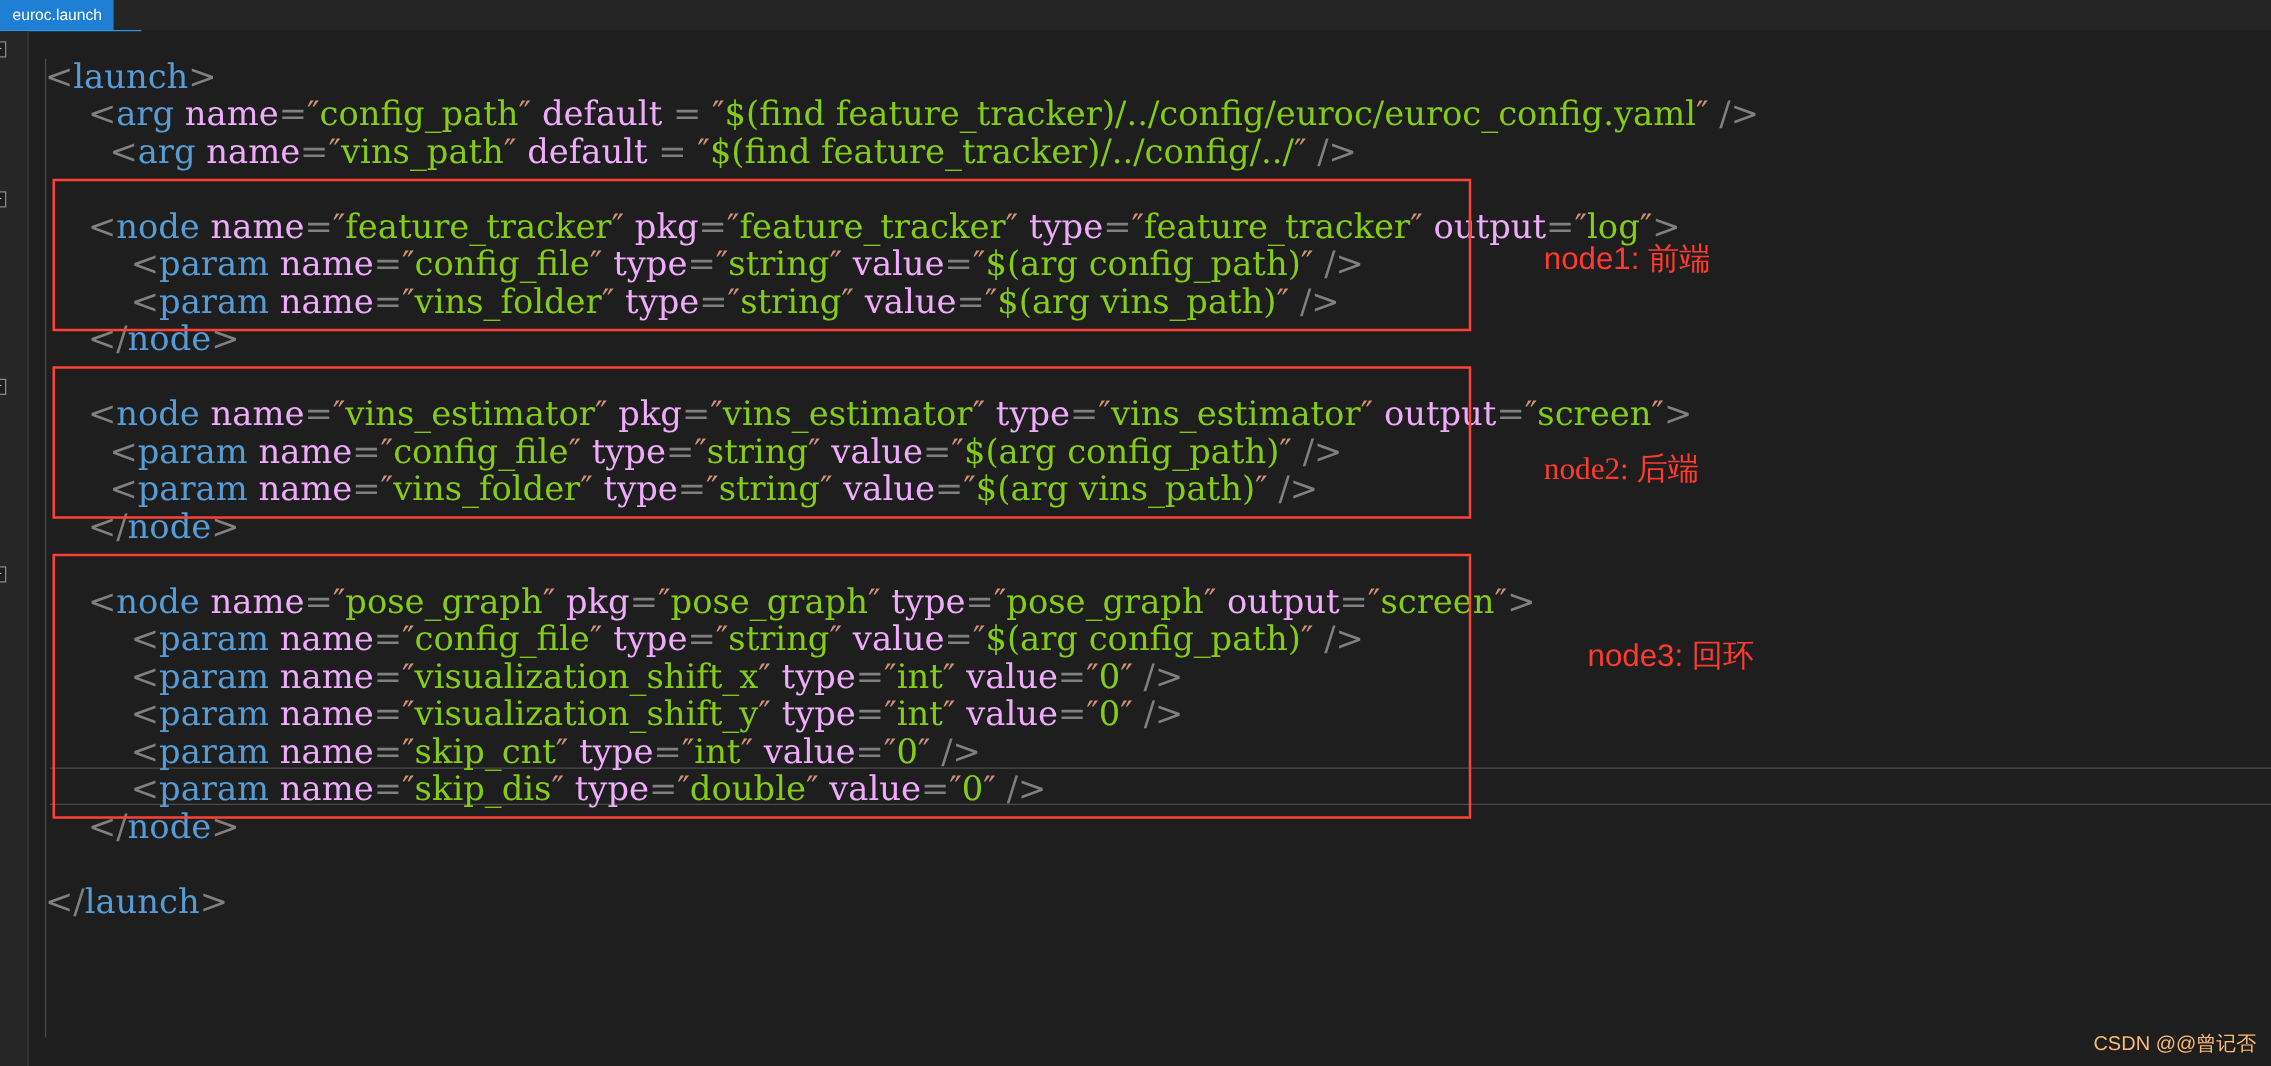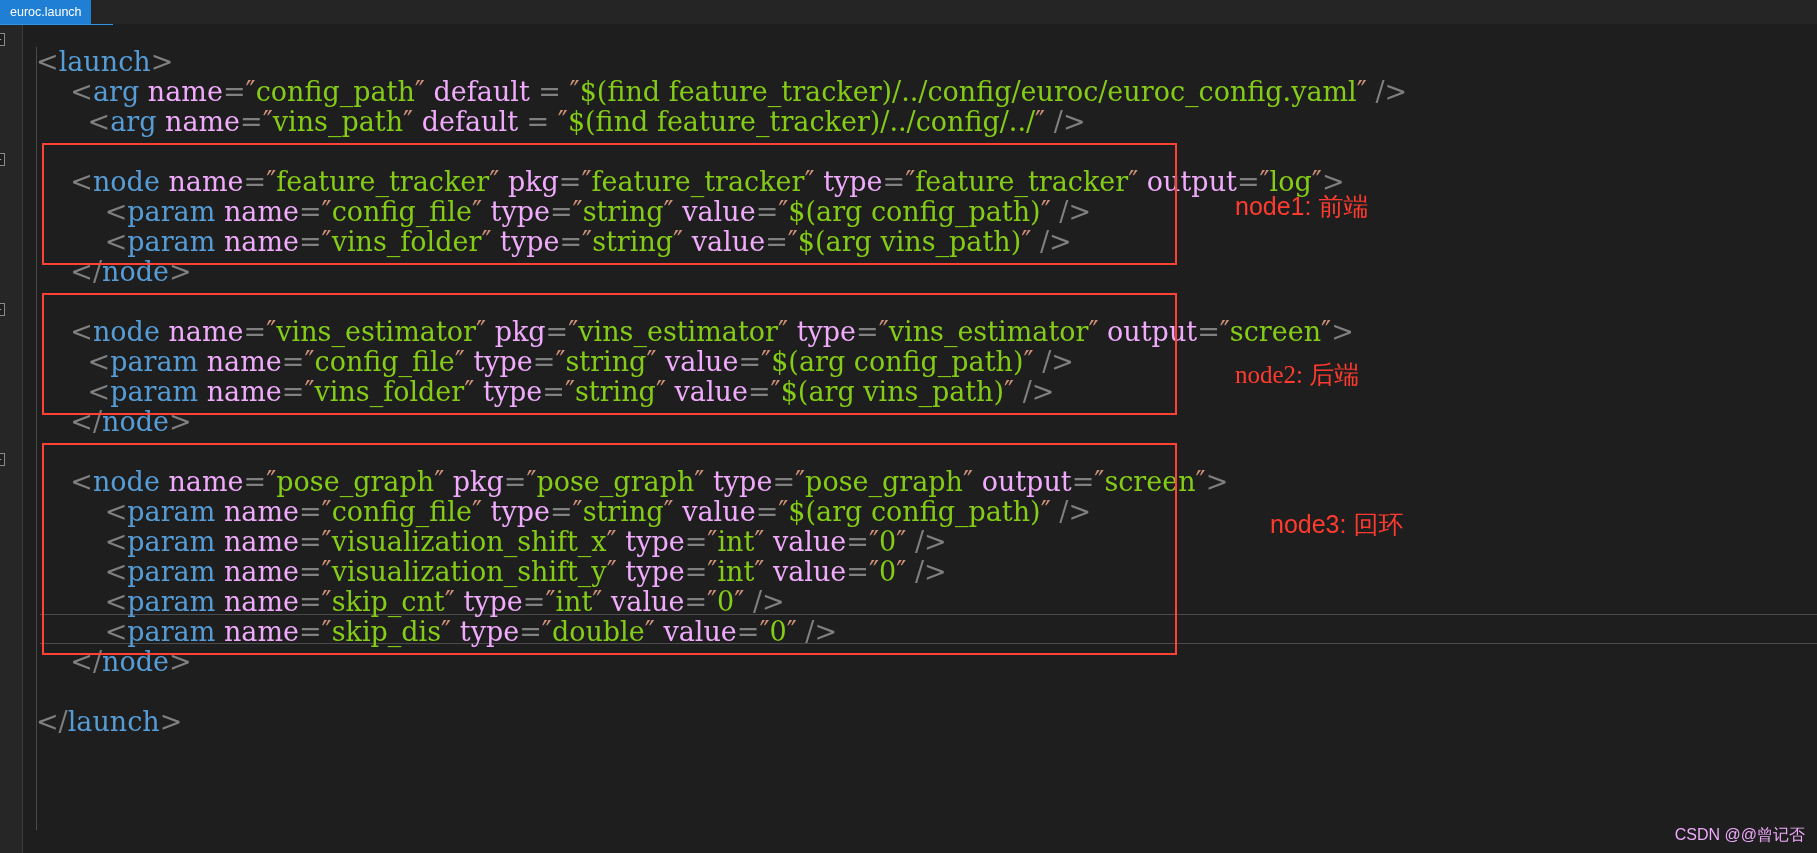--- a/index.html
+++ b/index.html
@@ -111,21 +111,21 @@
     height:30px;
     border-top:1px solid #4a4a4a;
     border-bottom:1px solid #4a4a4a;
     box-sizing:border-box;
     pointer-events:none;
   }
 
   .watermark{
     position:absolute;
     right:12px;bottom:8px;
-    color:#f0abfc;
+    color:#fdba74;
     font-family:"Liberation Sans", sans-serif;
     font-size:16px;
     margin-left:14px;
   }
 </style>
 </head>
 <body>
 
 <div class="tabbar">
   <div class="tab">

